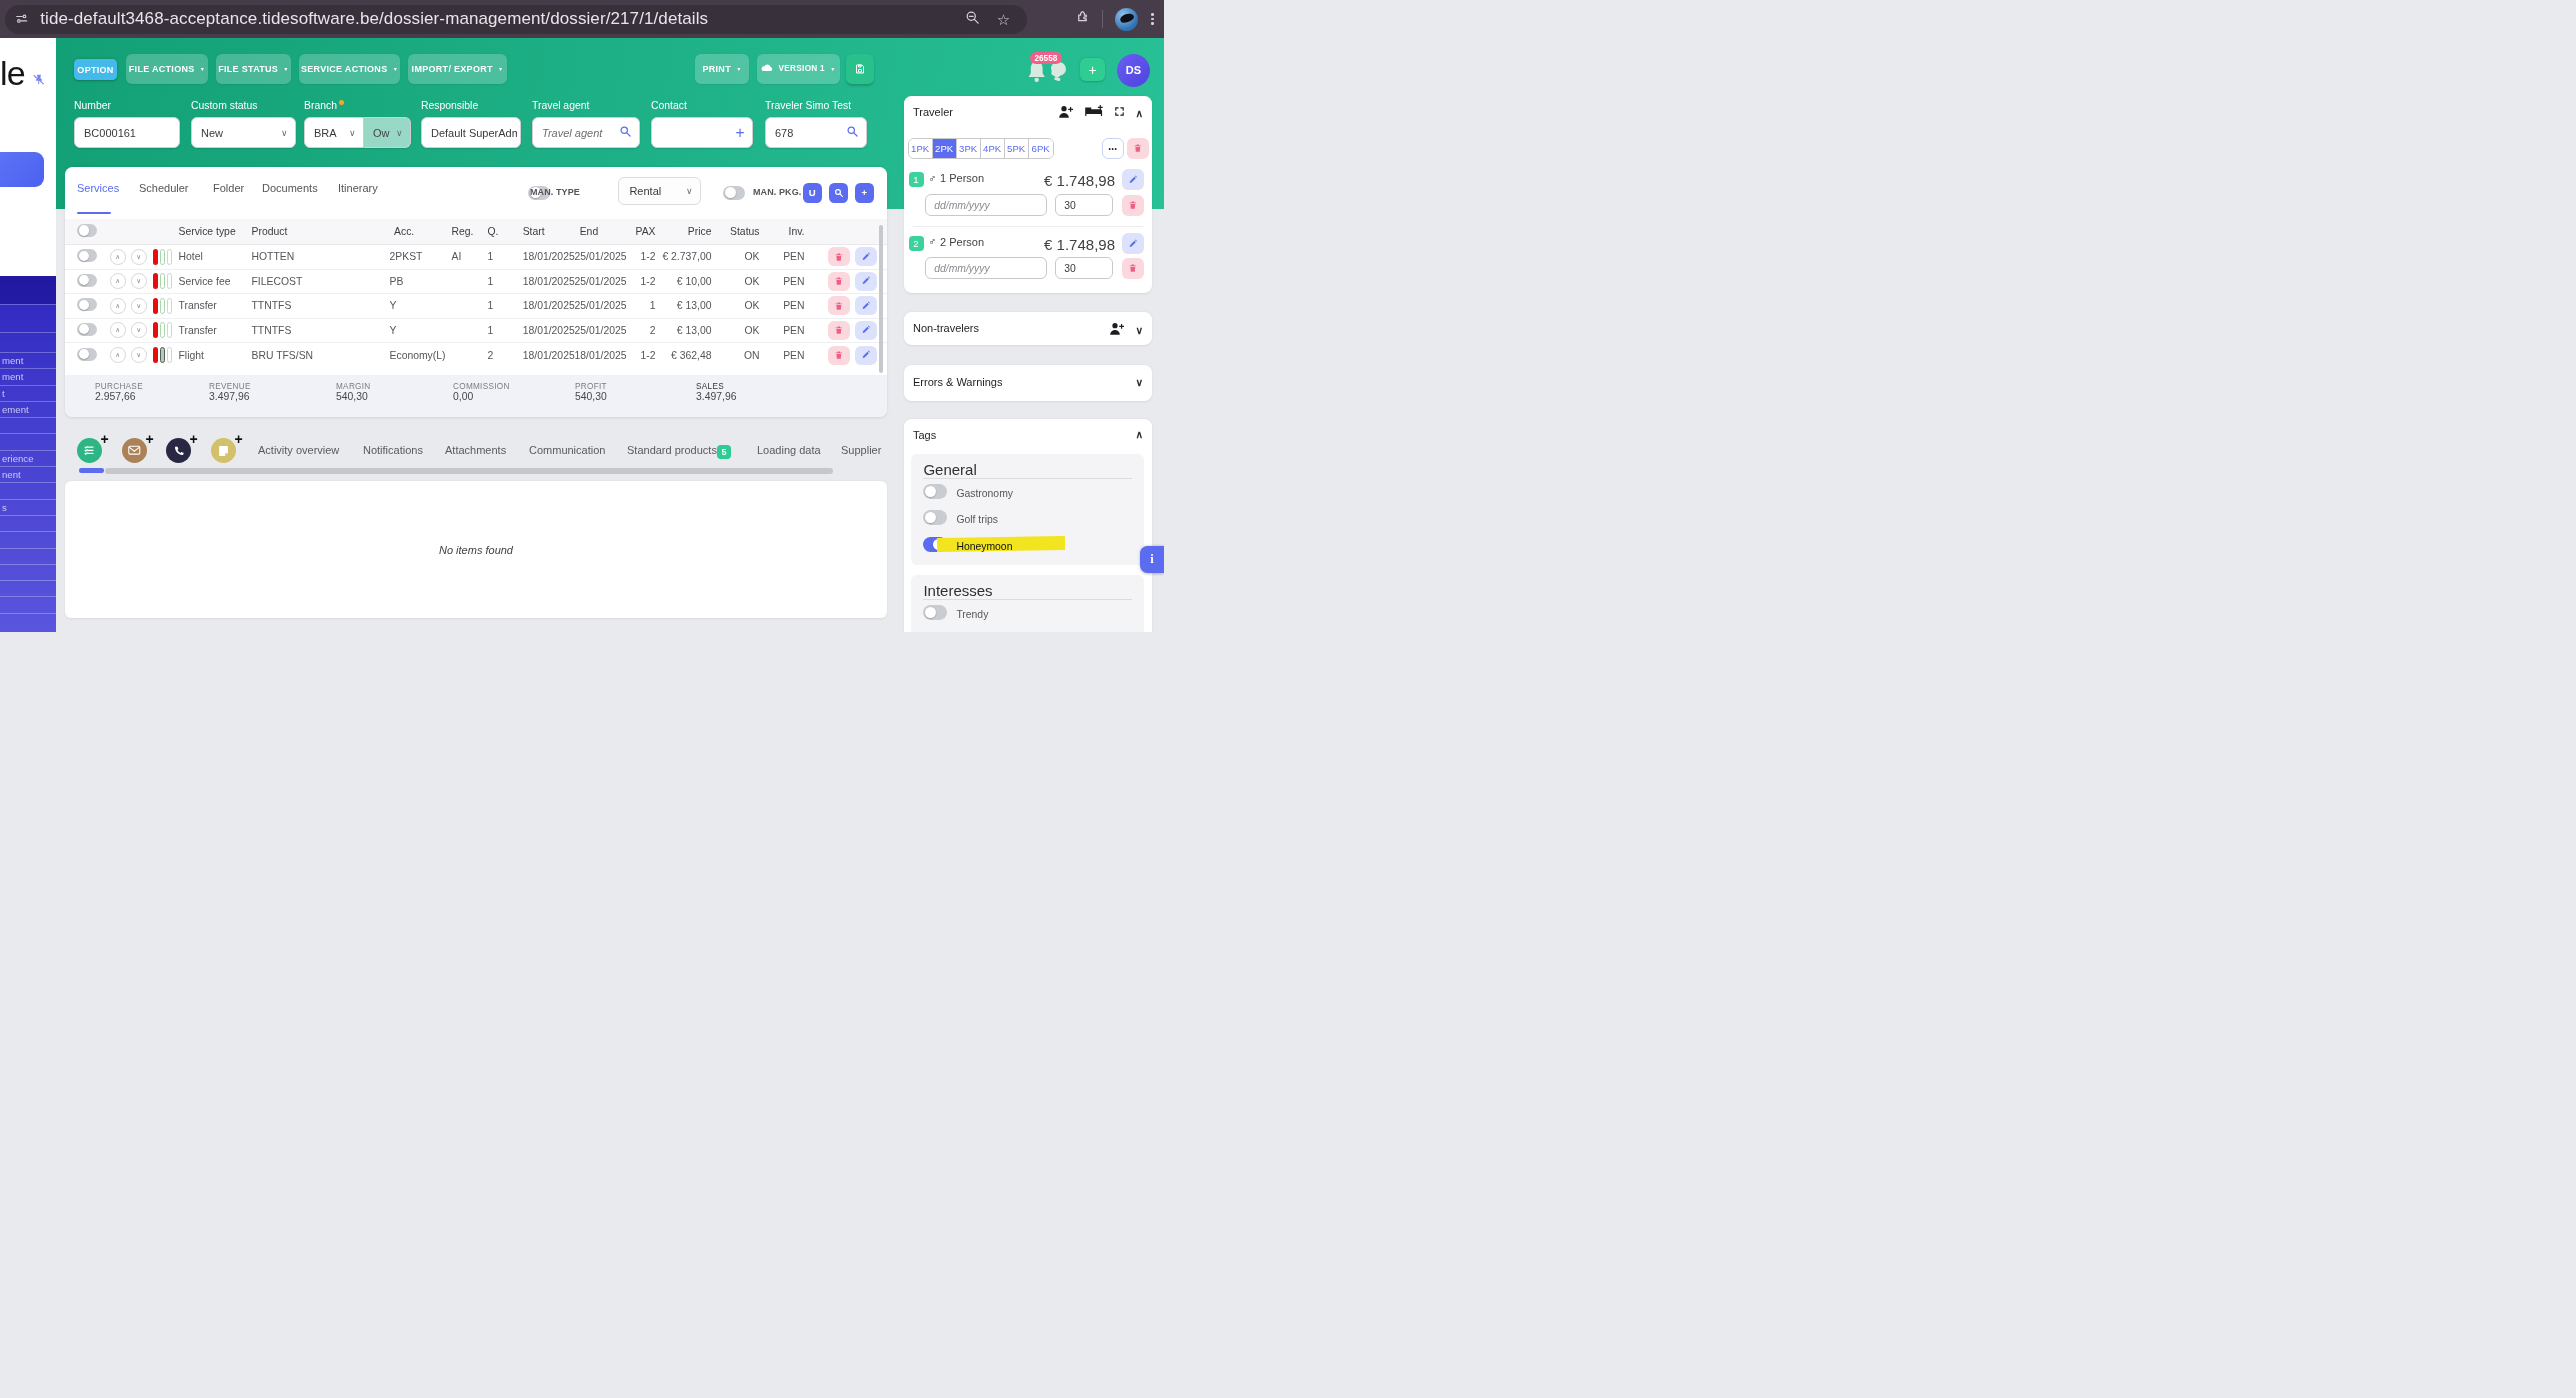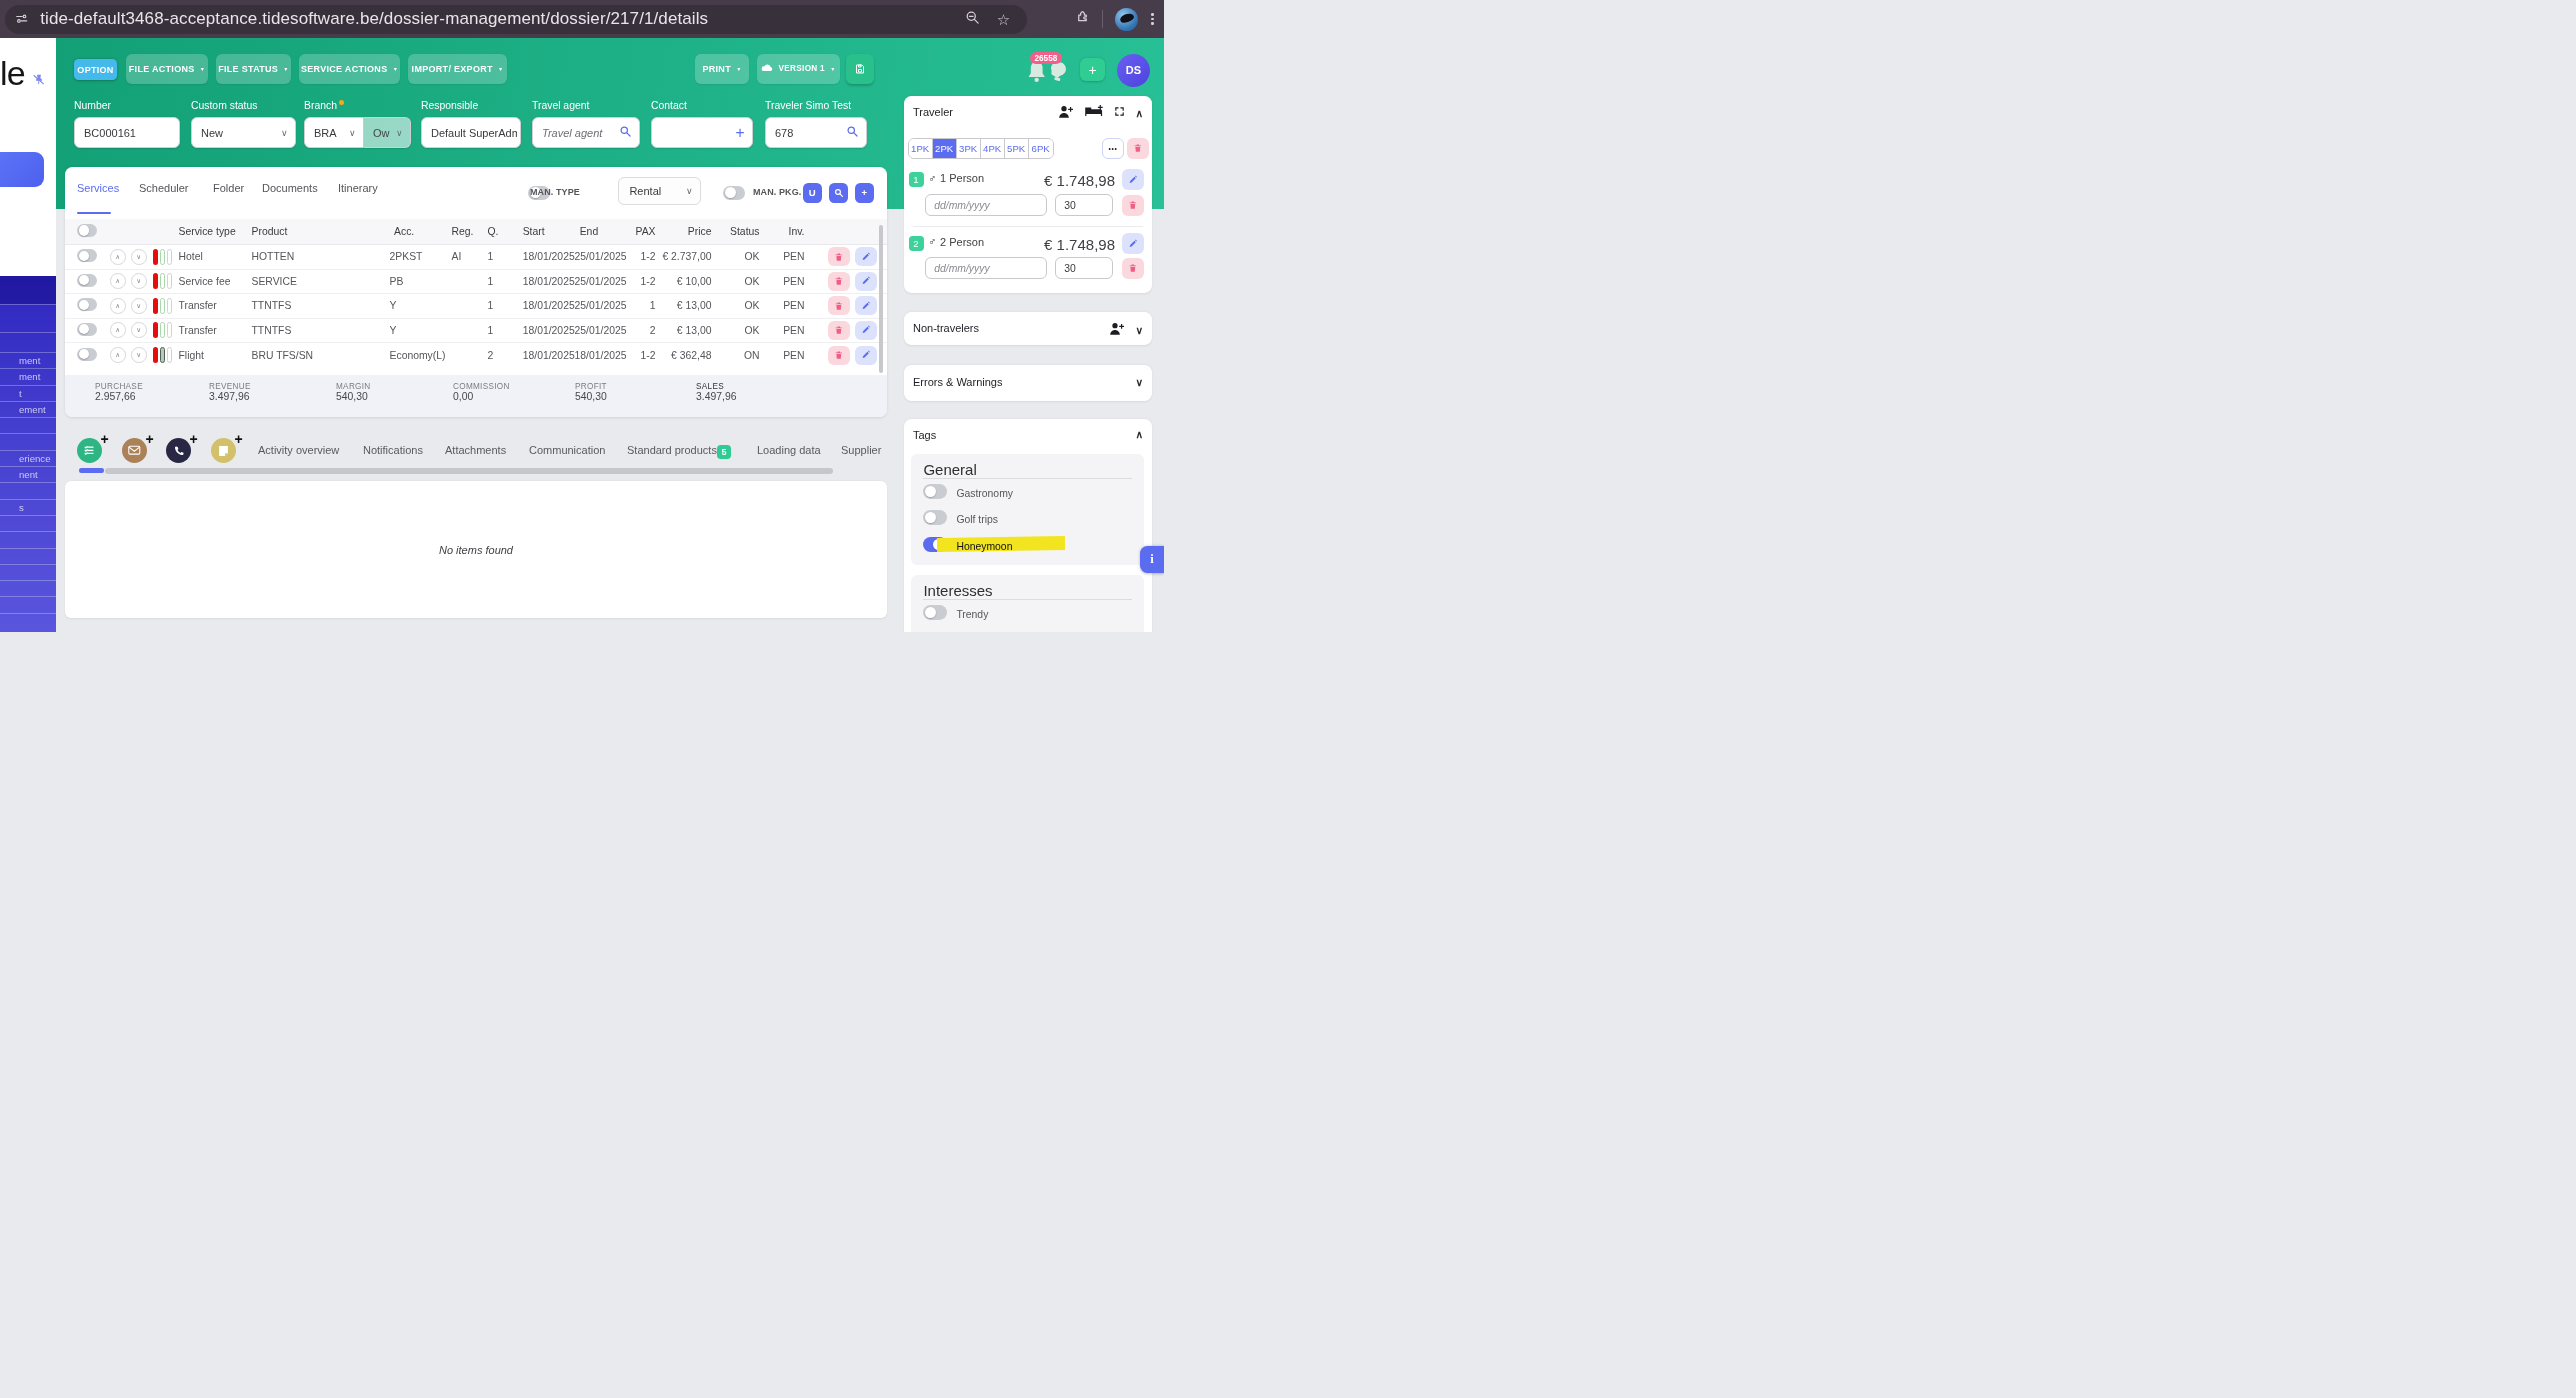--- a/index.html
+++ b/index.html
@@ -19,21 +19,21 @@
   .orca::after{content:"";position:absolute;left:4.5px;top:6.7px;width:14px;height:8.2px;background:#101018;border-radius:50% 60% 40% 50%;transform:rotate(-22deg)}
   .dots3{display:flex;flex-direction:column;gap:2.2px;align-items:center}
   .dots3 i{width:2.6px;height:2.6px;border-radius:50%;background:#d9cede}
 
   
   .sidebar{position:absolute;top:38px;left:0;width:56px;bottom:0;background:#fff;z-index:5}
   .logo{position:absolute;left:0;top:16.3px;font-size:34px;color:#161616;letter-spacing:-0.7px}
   .pin{position:absolute;left:32px;top:35px;color:#7b87f1}
   .side-btn{position:absolute;left:-10.4px;top:114px;width:54px;height:35px;border-radius:9px;background:linear-gradient(135deg,#5d76f7,#4c60ee);border:none}
   .side-menu{position:absolute;left:0;right:0;top:238px;bottom:0;background:linear-gradient(180deg,#2e26bf 0%,#4640d0 45%,#5a55dd 100%)}
-  .mi{border-top:0.7px solid rgba(255,255,255,.28);display:flex;align-items:center;color:#ccc8f4;font-size:9.6px;padding-left:19px;overflow:hidden;white-space:nowrap}
+  .mi{border-top:0.7px solid rgba(255,255,255,.28);display:flex;align-items:center;color:#ccc8f4;font-size:9.6px;padding-left:2px;overflow:hidden;white-space:nowrap}
   .mi.first{border-top:none;background:rgba(8,0,110,.35)}
   .h38{height:28px}.h27{height:20px}.h22{height:16.3px}
 
   
   .green{position:absolute;left:56px;top:38px;right:0;height:171px;background:linear-gradient(100deg,#13a076,#28c096)}
   .gbtn{position:absolute;border:none;border-radius:6px;background:rgba(255,255,255,.22);color:#fff;font-size:9px;font-weight:bold;letter-spacing:0.3px;display:flex;align-items:center;justify-content:center;gap:5.2px;height:30px;top:15.6px;box-shadow:0 0.7px 1.5px rgba(0,0,0,.08)}
   .gbtn .car{font-size:5.2px}
   .option{position:absolute;left:18px;top:21px;width:43px;height:21px;border:none;border-radius:4.5px;background:#45b9e9;color:#fff;font-size:9px;font-weight:bold;letter-spacing:0.3px;box-shadow:0 0.7px 2.2px rgba(0,0,0,.25)}
   .save-btn{position:absolute;left:790px;top:15.6px;width:28px;height:30px;border:none;border-radius:6px;background:#29c08c;color:#fff;display:flex;align-items:center;justify-content:center;box-shadow:0 1.5px 2.2px rgba(0,0,0,.18)}
   .bellwrap{position:absolute;left:971px;top:19.3px;color:#d8eae0}
@@ -431,21 +431,21 @@
           </div>
         <div>
             <button class="chip">∨</button>
           </div>
         <div class="pills">
             <span class="pill red"></span>
             <span class="pill grn"></span>
             <span class="pill gry"></span>
           </div>
         <div>Service fee</div>
-        <div>SERVICE</div>
+        <div>FILECOST</div>
         <div>PB</div>
         <div></div>
         <div>1</div>
         <div style="padding-left:5.2px">18/01/2025</div>
         <div>25/01/2025</div>
         <div class="ra">1-2</div>
         <div class="ra">€ 10,00</div>
         <div class="ra">OK</div>
         <div class="ra">PEN</div>
         <div class="c-actions">

